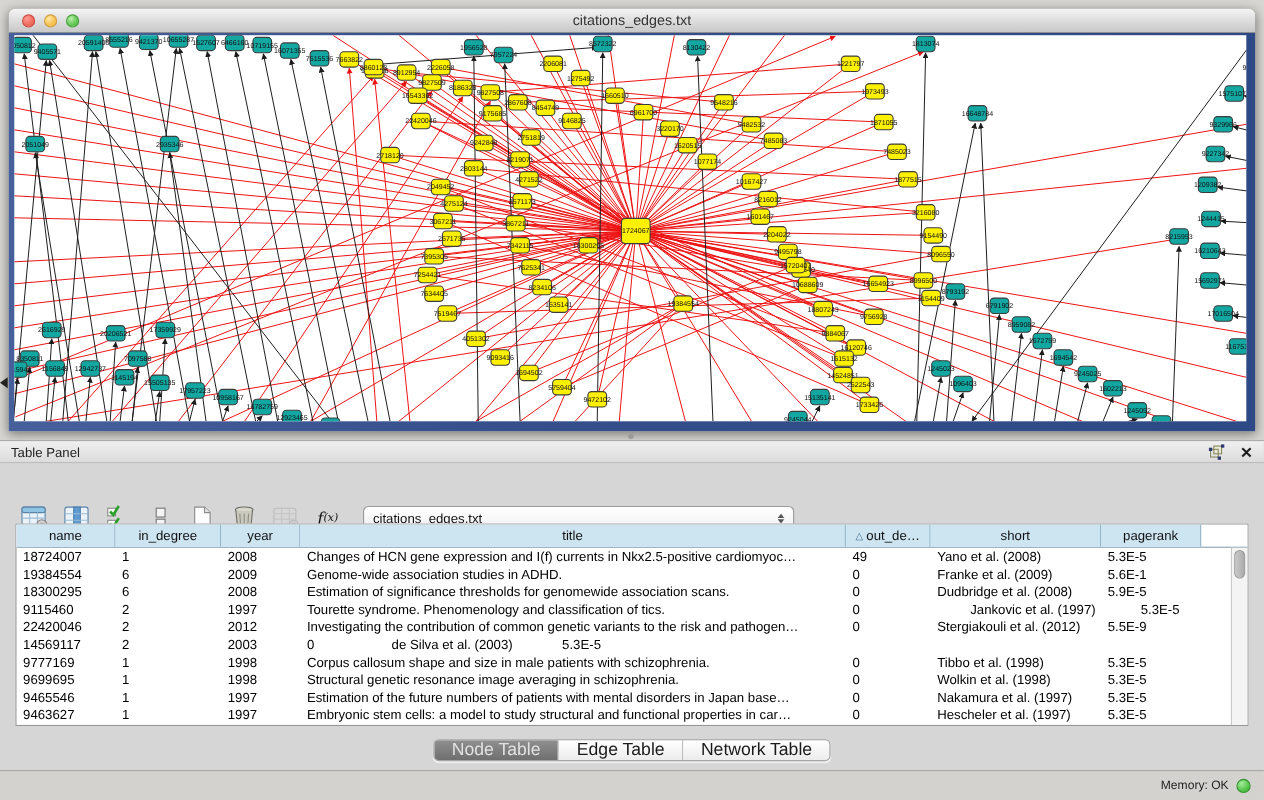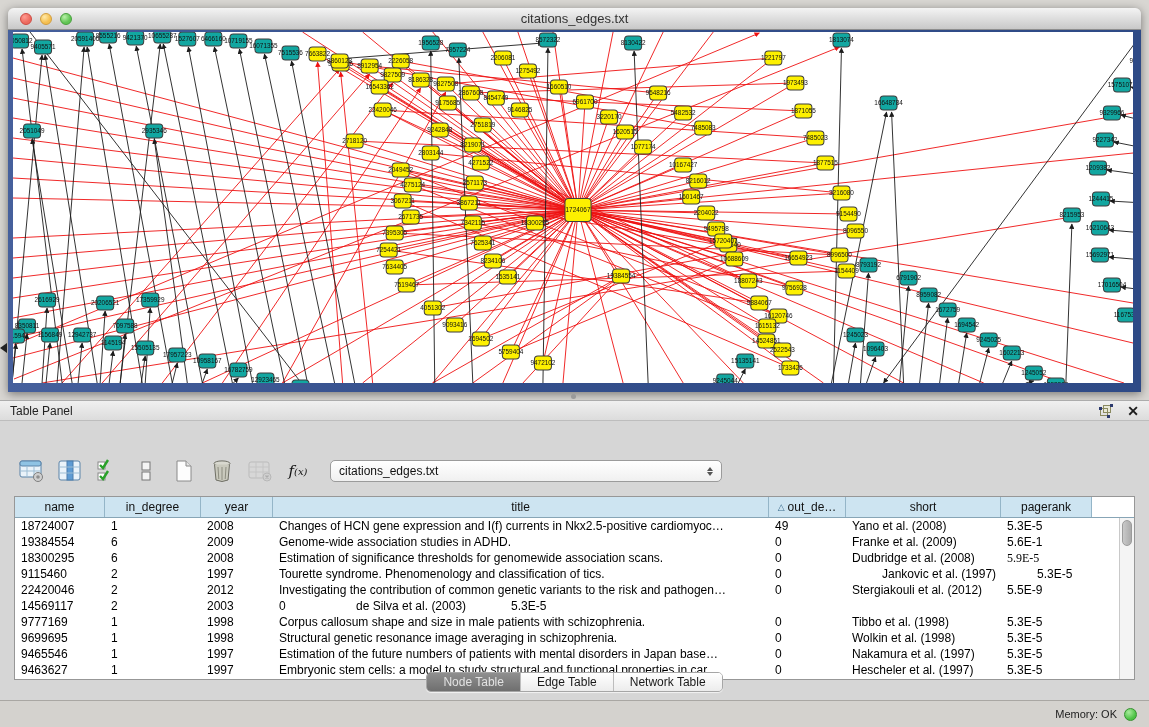--- a/index.html
+++ b/index.html
@@ -47,38 +47,38 @@
   .fx small { font-size:10px; }
   .table-select { width:392px; height:22px; margin-left:8px; background:linear-gradient(#ffffff,#f0f0f0);
     border:1px solid #9b9b9b; border-radius:5px; display:flex; align-items:center; padding:0 8px;
     font-size:12px; color:#111; box-shadow:inset 0 1px 0 #fff; }
   .ts-label { flex:1; }
   .updown { display:flex; flex-direction:column; gap:1px; align-items:center; }
   .updown i { width:0; height:0; border-left:3.5px solid transparent; border-right:3.5px solid transparent; }
   .updown .up { border-bottom:4px solid #555; }
   .updown .dn { border-top:4px solid #555; }
 
-  .table-wrap { position:absolute; left:14px; top:96px; width:1121px; height:184px;
+  .table-wrap { position:absolute; left:14px; top:76px; width:1121px; height:184px;
     background:#fff; border:1px solid #979797; }
   .thead { display:flex; height:21px; border-bottom:1px solid #87a5b6; background:#fff; }
   .th { background:#cde4f1; border-right:1px solid #94b5c8; font-size:12px; color:#111;
     display:flex; align-items:center; justify-content:center; overflow:hidden; white-space:nowrap; flex:none; }
   .th .tri { font-size:9px; color:#3c6d8e; margin-right:3px; }
   .tbody { position:relative; }
   .tr { display:flex; height:16px; line-height:16px; font-size:12px; color:#000; }
   .td { padding-left:6px; overflow:hidden; white-space:nowrap; flex:none; }
   .vscroll { position:absolute; right:0; top:21px; bottom:0; width:15px;
     background:#f4f4f4; border-left:1px solid #c9c9c9; }
   .vthumb { position:absolute; left:2px; top:2px; width:10px; height:26px; border-radius:5px;
     background:linear-gradient(90deg,#c9c9c9,#ababab); border:1px solid #9b9b9b; }
 
   .tabs-row { position:absolute; left:0; top:272px; width:100%; display:flex; justify-content:center; }
   .tab-group { display:flex; border:1px solid #a6a6a6; border-radius:5px; overflow:hidden;
     box-shadow:0 1px 1px rgba(255,255,255,.7); height:20px; }
-  .tab { font-size:12px; padding:0 16px; display:flex; align-items:center;
+  .tab { font-size:16px; padding:0 16px; display:flex; align-items:center;
     background:linear-gradient(#ffffff,#ececec); color:#1a1a1a; border-right:1px solid #bdbdbd; }
   .tab:last-child { border-right:none; }
   .tab.selected { background:linear-gradient(#8f8f8f,#6f6f6f); color:#e2e2e2; }
 
   
   .status-bar { position:absolute; left:0; bottom:0; width:1149px; height:27px;
     background:#d4d2ce; border-top:1px solid #a9a7a3; display:flex; align-items:center; justify-content:flex-end;
     padding-right:12px; gap:7px; }
   .mem-label { font-size:11px; color:#222; }
   .mem-dot { width:13px; height:13px; border-radius:50%; border:1px solid #35922f;
@@ -730,21 +730,21 @@
           <div class="td" style="width: 155px;">Franke et al. (2009)</div>
           <div class="td" style="width: 91px;">5.6E-1</div>
         </div>
         <div class="tr">
           <div class="td" style="width: 90px;">18300295</div>
           <div class="td" style="width: 96px;">6</div>
           <div class="td" style="width: 72px;">2008</div>
           <div class="td" style="width: 496px;">Estimation of significance thresholds for genomewide association scans.</div>
           <div class="td" style="width: 77px;">0</div>
           <div class="td" style="width: 155px;">Dudbridge et al. (2008)</div>
-          <div class="td" style="width: 91px; font-family: Liberation Serif, serif;">5.9E-5</div>
+          <div class="td" style="width: 91px;">5.9E-5</div>
         </div>
         <div class="tr">
           <div class="td" style="width: 90px;">9115460</div>
           <div class="td" style="width: 96px;">2</div>
           <div class="td" style="width: 72px;">1997</div>
           <div class="td" style="width: 496px;">Tourette syndrome. Phenomenology and classification of tics.</div>
           <div class="td" style="width: 77px;">0</div>
           <div class="td" style="width: 155px; margin-left: 30px;">Jankovic et al. (1997)</div>
           <div class="td" style="width: 91px;">5.3E-5</div>
         </div>

